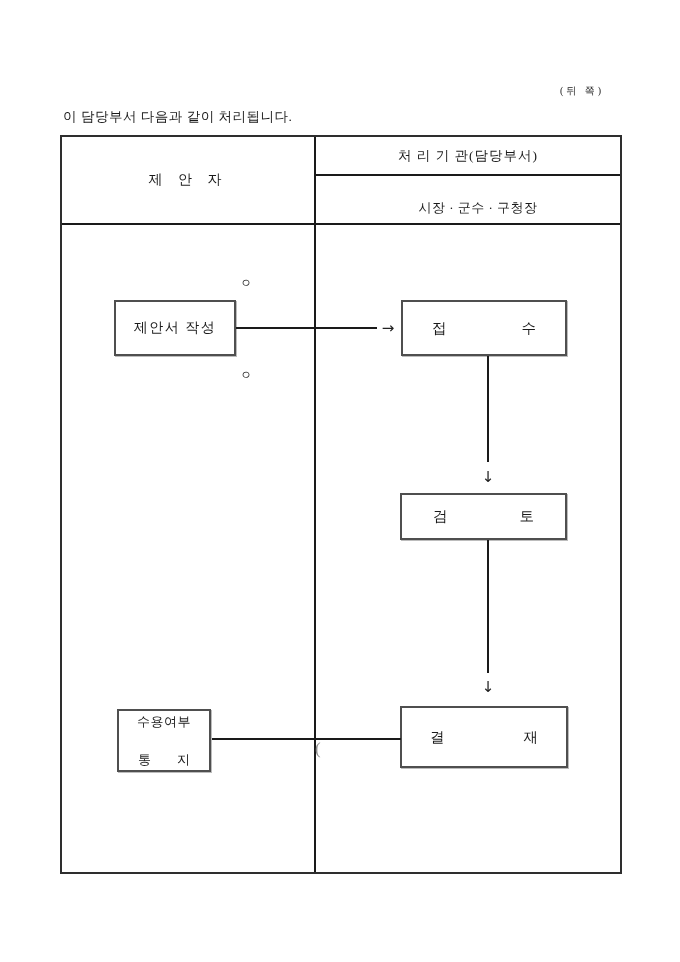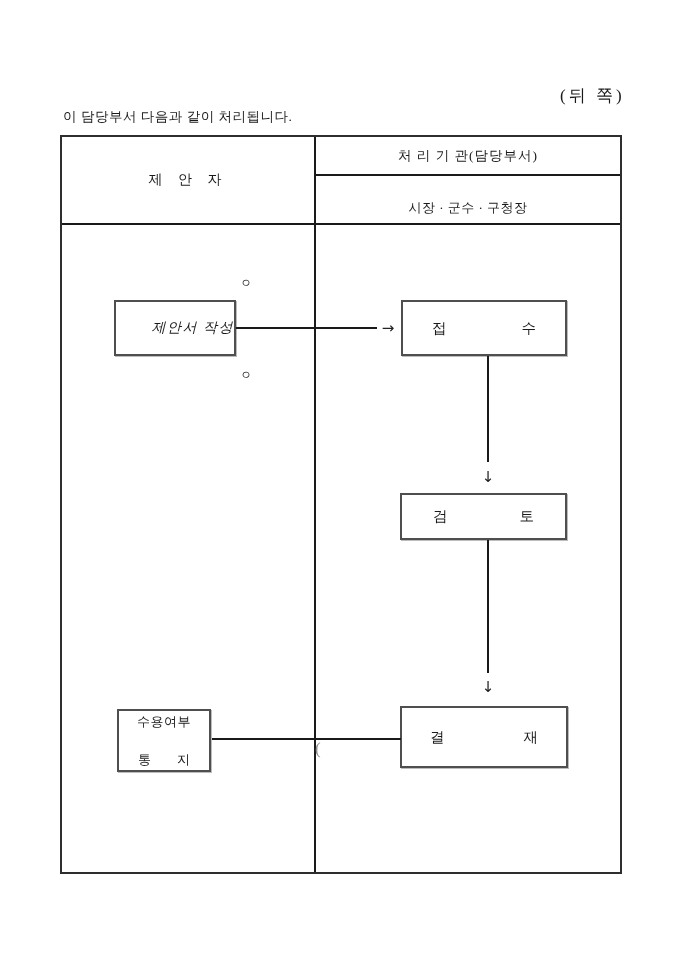--- a/index.html
+++ b/index.html
@@ -11,21 +11,21 @@
     font-family: "Liberation Serif", "DejaVu Serif", serif;
     color: #1a1a1a;
     overflow: hidden;
   }
   .abs { position: absolute; }
   .pre { white-space: pre; }
 
   
   .corner-note {
     left: 560px; top: 84px; width: 90px; height: 18px;
-    font-size: 17px; letter-spacing: 3px; font-family: Liberation Serif, serif;
+    font-size: 10px; letter-spacing: 3px; font-family: Liberation Serif, serif;
   }
   .intro {
     left: 63px; top: 108px; width: 320px; height: 18px;
     font-size: 13.5px; letter-spacing: 0.5px;
   }
 
   
   .process-table {
     left: 60px; top: 135px; width: 562px; height: 739px;
     border: 2px solid #2e2e2e; box-sizing: border-box; background: #fff;
@@ -37,36 +37,36 @@
   .cell { display: flex; align-items: center; justify-content: center; }
   .proposer-header {
     left: 0; top: 0; width: 252px; height: 86px;
     font-size: 14px; letter-spacing: 6px;
   }
   .agency-header {
     left: 254px; top: 0; width: 304px; height: 37px;
     font-size: 13.5px; letter-spacing: 1px;
   }
   .agency-sub {
-    left: 254px; top: 39px; width: 304px; height: 64px;
+    left: 264px; top: 39px; width: 304px; height: 64px;
     display: flex; flex-direction: column; align-items: center; justify-content: center;
     font-size: 13px; line-height: 20px; letter-spacing: 0.5px; text-align: center;
   }
 
   
   .bullet { font-size: 12px; line-height: 12px; width: 14px; text-align: center; }
   .bullet-top { left: 239px; top: 277px; }
   .bullet-bottom { left: 239px; top: 369px; }
 
   .fbox {
     border: 2px solid #4f4f4f; background: #fff; box-sizing: border-box;
     display: flex; align-items: center; font-size: 14.5px;
     box-shadow: 1px 1px 0 #bcbcbc;
   }
-  .fbox.center { justify-content: flex-end; font-style: italic; }
+  .fbox.center { justify-content: center; }
   .fbox.split { justify-content: space-between; }
 
   .proposer-box { left: 114px; top: 300px; width: 122px; height: 56px; font-size: 14px; letter-spacing: 1.5px; }
   .receipt-box  { left: 401px; top: 300px; width: 166px; height: 56px; padding: 0 29px; }
   .review-box   { left: 400px; top: 493px; width: 167px; height: 47px; padding: 0 31px; }
   .approval-box { left: 400px; top: 706px; width: 168px; height: 62px; padding: 0 28px; }
 
   .notify-box {
     left: 117px; top: 709px; width: 94px; height: 63px;
     flex-direction: column; justify-content: center; font-size: 13px; gap: 20px;

